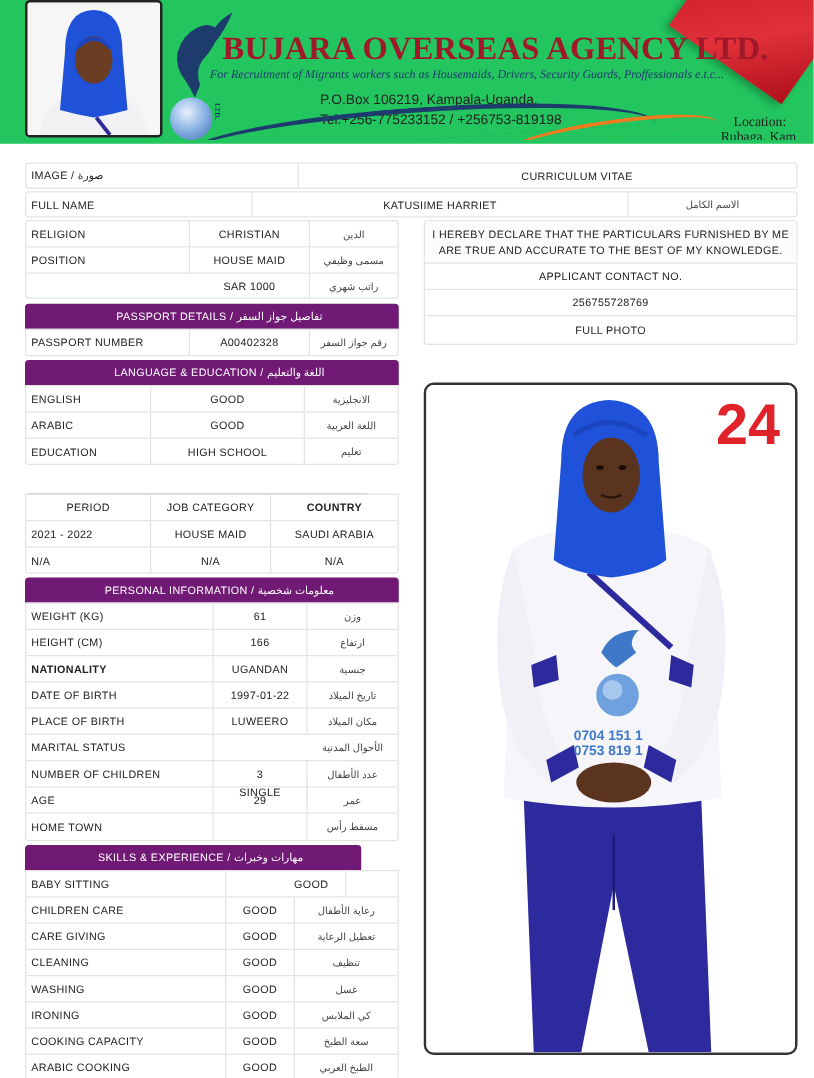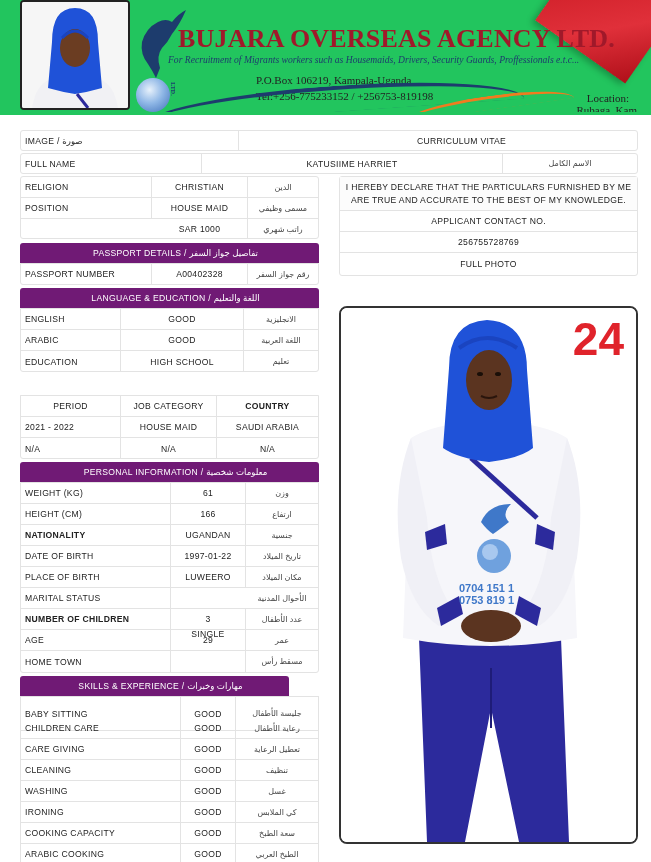--- a/index.html
+++ b/index.html
@@ -8,21 +8,21 @@
 
   
   .header { position: absolute; left: 0; top: 0; width: 651px; height: 115px; background: #22c55e; overflow: hidden; }
   .thumb { position: absolute; left: 20px; top: 0; width: 110px; height: 110px; border: 2px solid #222; border-radius: 4px; overflow: hidden; background: #f4f4f4; }
   .banner { position: absolute; left: 134px; top: 0; width: 517px; height: 112px; overflow: hidden; }
   .eagle { position: absolute; left: 4px; top: 8px; width: 50px; height: 70px; }
   .globe { position: absolute; left: 2px; top: 78px; width: 34px; height: 34px; border-radius: 50%; background: radial-gradient(circle at 40% 35%, #e7f1fb 0%, #8fb7e6 45%, #3d6fb8 100%); }
   .ltd-tag { position: absolute; left: 32px; top: 86px; font-size: 6px; color: #1d3c6d; transform: rotate(90deg); font-family: "Liberation Serif", serif; font-weight: bold; }
   .company { position: absolute; left: 44px; top: 24px; font-family: "Liberation Serif", serif; font-weight: bold; color: #a0192a; font-size: 26px; letter-spacing: 0.2px; white-space: nowrap; }
   .tagline { position: absolute; left: 34px; top: 54px; font-family: "Liberation Serif", serif; font-style: italic; font-size: 9.6px; color: #1d3c6d; white-space: nowrap; }
-  .address { position: absolute; left: 122px; top: 72px; font-family: Liberation Serif, serif; font-size: 11px; color: #222; line-height: 16px; }
+  .address { position: absolute; left: 122px; top: 72px; font-family: Liberation Sans, sans-serif; font-size: 11px; color: #222; line-height: 16px; }
   .location { position: absolute; right: 22px; top: 92px; font-family: "Liberation Serif", serif; font-size: 11px; color: #222; }
   .location2 { position: absolute; right: 14px; top: 104px; font-family: "Liberation Serif", serif; font-size: 11px; color: #222; }
   .swoosh-blue { position: absolute; left: 10px; top: 86px; width: 380px; height: 26px; border-top: 4px solid #1d3c6d; border-radius: 50% 50% 0 0 / 100% 100% 0 0; transform: rotate(-4deg); }
   .swoosh-orange { position: absolute; left: 270px; top: 96px; width: 170px; height: 14px; border-top: 3px solid #ef7c1f; border-radius: 50% 50% 0 0 / 100% 100% 0 0; transform: rotate(-8deg); }
   .corner-red { position: absolute; right: -10px; top: -30px; width: 110px; height: 90px; background: linear-gradient(135deg, #c7161f 0%, #e0303a 60%, #b0101a 100%); transform: rotate(35deg); box-shadow: -2px 4px 6px rgba(0,0,0,0.25); }
 
   
   .box { position: absolute; border: 1px solid #e3e3e3; border-radius: 3px; background: #fff; }
   .row { position: absolute; display: flex; border-bottom: 1px solid #e3e3e3; }
   .cell { display: flex; align-items: center; font-size: 8.6px; color: #222; letter-spacing: 0.3px; white-space: nowrap; overflow: hidden; border-right: 1px solid #e3e3e3; height: 100%; }
@@ -181,39 +181,39 @@
     <div class="cell c-label" style="width:150px;">PLACE OF BIRTH</div>
     <div class="cell c-val" style="width:75px;">LUWEERO</div>
     <div class="cell c-ar" style="flex:1;">مكان الميلاد</div>
   </div>
   <div class="row" style="left:0;top:105px;width:297px;height:21px;">
     <div class="cell c-label" style="width:150px;">MARITAL STATUS</div>
     <div class="cell c-val" style="width:75px;margin-top:36px;">SINGLE</div>
     <div class="cell c-ar" style="flex:1;">الأحوال المدنية</div>
   </div>
   <div class="row" style="left:0;top:126px;width:297px;height:21px;">
-    <div class="cell c-label" style="width:150px;font-weight:bold;">NUMBER OF CHILDREN</div>
+    <div class="cell c-label" style="width:150px;">NUMBER OF CHILDREN</div>
     <div class="cell c-val" style="width:75px;">3</div>
     <div class="cell c-ar" style="flex:1;">عدد الأطفال</div>
   </div>
   <div class="row" style="left:0;top:147px;width:297px;height:21px;">
     <div class="cell c-label" style="width:150px;">AGE</div>
     <div class="cell c-val" style="width:75px;">29</div>
     <div class="cell c-ar" style="flex:1;">عمر</div>
   </div>
   <div class="row" style="left:0;top:168px;width:297px;height:21px;border-bottom:none;">
     <div class="cell c-label" style="width:150px;">HOME TOWN</div>
     <div class="cell c-val" style="width:75px;"></div>
     <div class="cell c-ar" style="flex:1;">مسقط رأس</div>
   </div>
 </div>
 
 <div class="section-head" style="left:20px;top:676px;width:269px;height:20px;">SKILLS &amp; EXPERIENCE / مهارات وخبرات</div>
 <div class="box" style="left:20px;top:696px;width:299px;height:170px;border-radius:0;">
-  <div class="row" style="left:0;top:0;width:297px;height:34px;">
+  <div class="row" style="left:0;top:0;width:297px;height:21px;gap:41px;">
     <div class="cell c-label" style="width:160px;">BABY SITTING</div>
     <div class="cell c-val" style="width:55px;">GOOD</div>
     <div class="cell c-ar" style="flex:1;">جليسة الأطفال</div>
   </div>
   <div class="row" style="left:0;top:21px;width:297px;height:21px;">
     <div class="cell c-label" style="width:160px;">CHILDREN CARE</div>
     <div class="cell c-val" style="width:55px;">GOOD</div>
     <div class="cell c-ar" style="flex:1;">رعاية الأطفال</div>
   </div>
   <div class="row" style="left:0;top:42px;width:297px;height:21px;">

